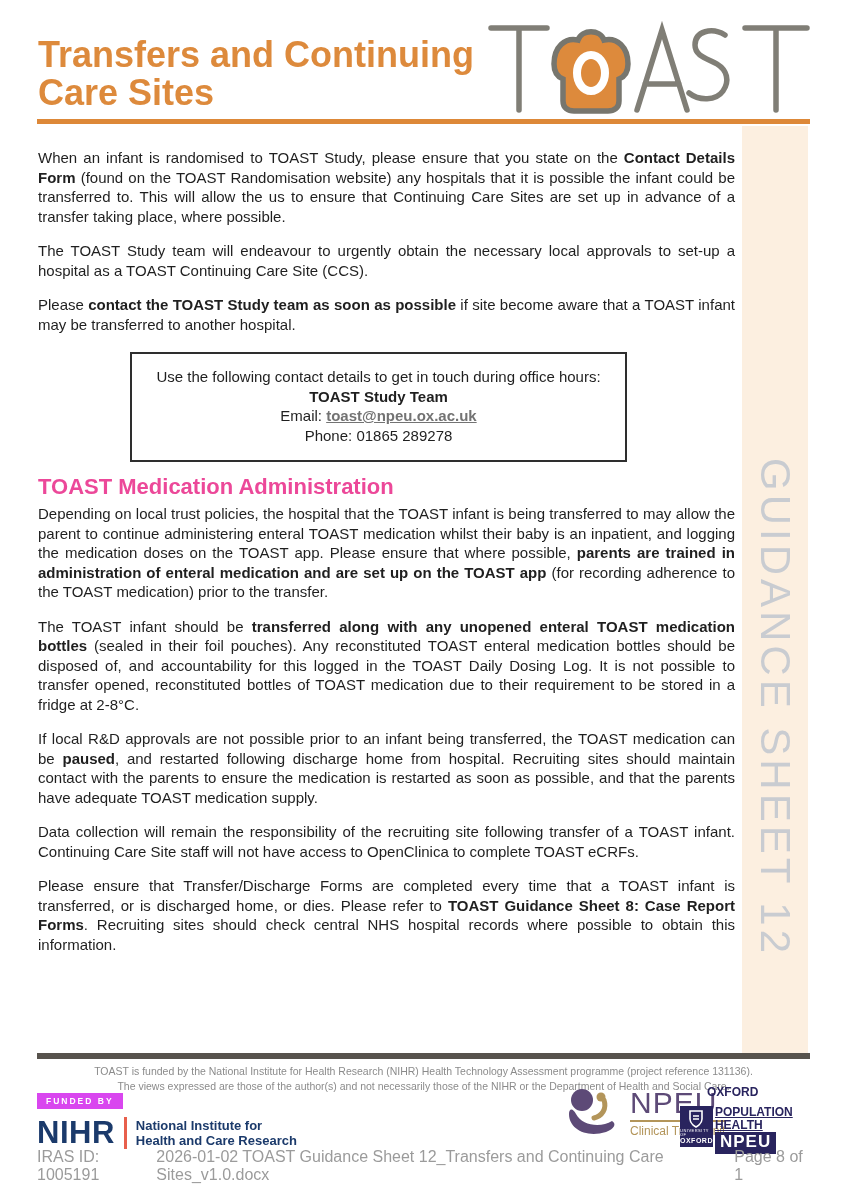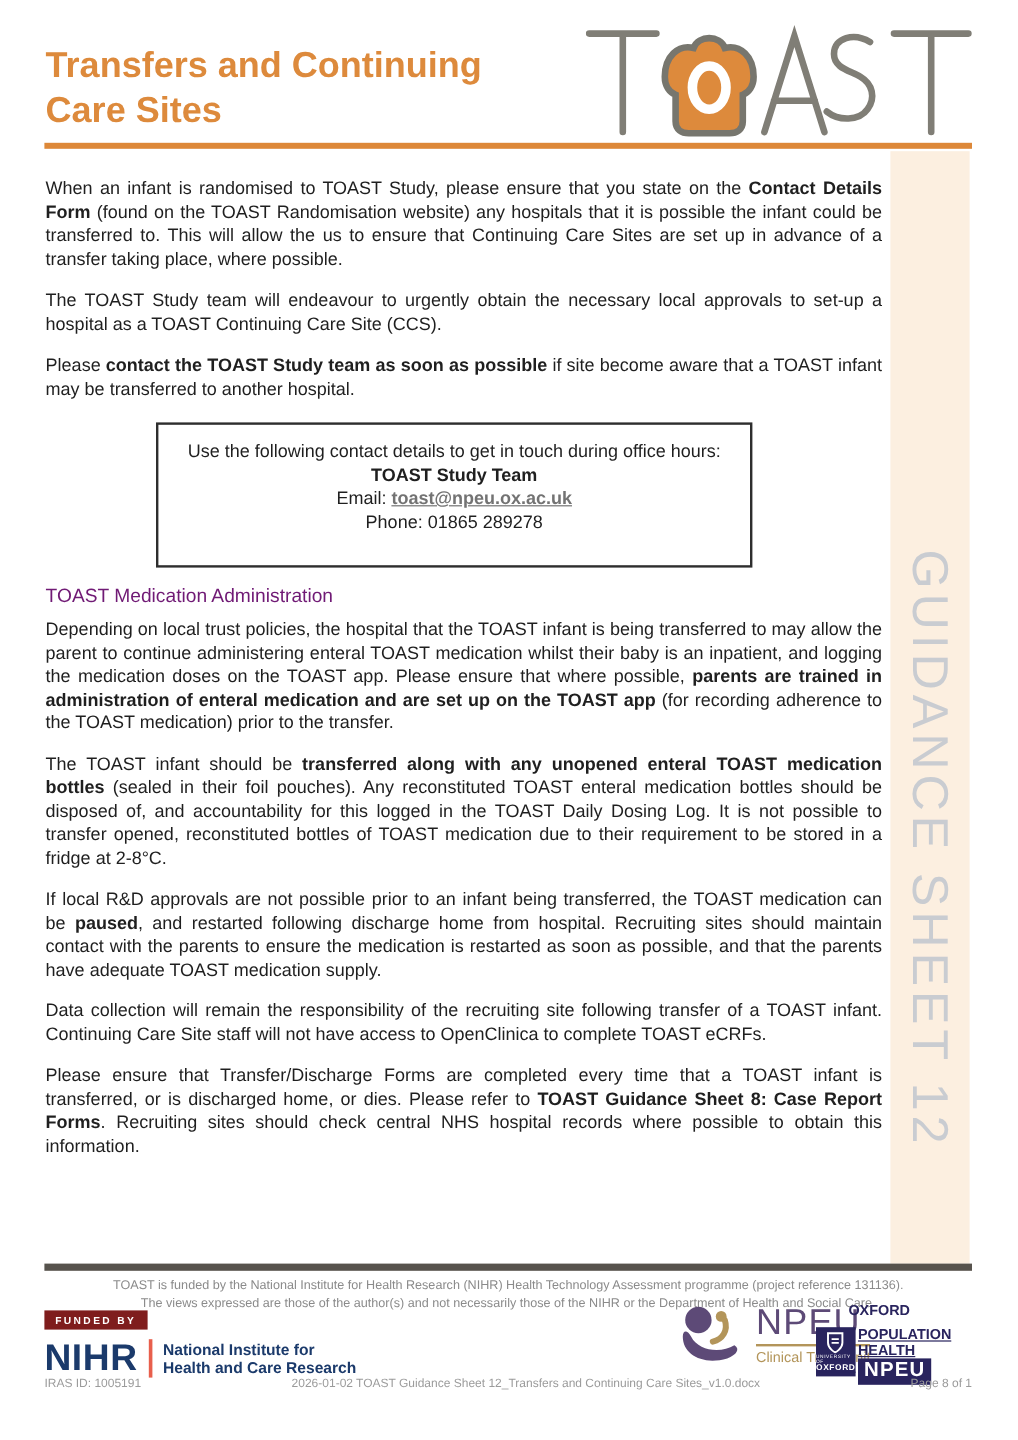--- a/index.html
+++ b/index.html
@@ -5,21 +5,21 @@
   * { margin:0; padding:0; box-sizing:border-box; }
   html,body { background:#ffffff; }
   .page {
     position:relative; width:848px; height:1200px; margin:0 auto;
     background:#ffffff; overflow:hidden;
     font-family:"Liberation Sans", sans-serif; color:#1f1f1f;
   }
   
   .title {
     position:absolute; left:38px; top:36px;
-    font-size:30px; font-weight:bold; line-height:38px; color:#dd8a3c;
+    font-size:36px; font-weight:bold; line-height:38px; color:#dd8a3c;
   }
   .logo { position:absolute; left:488px; top:20px; }
   .rule {
     position:absolute; left:37px; top:119px; width:773px; height:5px;
     background:#dd8838;
   }
   
   .band {
     position:absolute; left:742px; top:126px; width:66px; height:927px;
     background:#fcefe0;
@@ -30,44 +30,44 @@
     font-size:42px; color:#c9ccd1; letter-spacing:4px; white-space:nowrap;
   }
   
   .content {
     position:absolute; left:38px; top:148px; width:697px;
     font-size:15px; line-height:19.5px; text-align:justify;
   }
   .content p { margin:0 0 15px 0; }
   .b { font-weight:bold; }
   h2 {
-    font-size:16px; font-weight:normal; color:#701a75;
+    font-size:22px; font-weight:bold; color:#ec4899;
     margin:10px 0 4px 0; text-align:left; line-height:26px;
   }
   .contact-box {
     width:497px; margin:18px 0 12px 92px; border:2px solid #2e2e2e;
-    padding:13px 10px 26px 10px; text-align:center;
+    padding:13px 10px 15px 10px; text-align:center;
   }
   .contact-box .team { margin-top:15px; font-weight:bold; }
   .contact-box .row { margin:0; }
   a.email {
     color:#737373; font-weight:bold; text-decoration:underline; cursor:pointer;
   }
   
   .foot-bar {
     position:absolute; left:37px; top:1053px; width:773px; height:6px;
     background:#57534d;
   }
   .funding {
     position:absolute; left:37px; top:1064px; width:773px;
     text-align:center; font-size:10.5px; line-height:14.5px; color:#8b8b8b;
   }
   .nihr { position:absolute; left:37px; top:1090px; }
   .nihr-badge {
-    display:inline-block; background:#7f1d1d; color:#ffffff;
+    display:inline-block; background:#d946ef; color:#ffffff;
     font-size:8.5px; font-weight:bold; letter-spacing:2px;
     padding:3px 9px 3px 9px;
   }
   .nihr-row { display:flex; align-items:center; margin-top:6px; }
   .nihr-acronym { font-size:31px; font-weight:bold; color:#1b3a6b; letter-spacing:0.5px; }
   .nihr-div { width:3px; height:32px; background:#e85f4c; margin:0 9px 0 9px; }
   .nihr-name { font-size:13px; font-weight:bold; color:#1b3a6b; line-height:15.5px; }
   .npeu { position:absolute; left:566px; top:1087px; display:flex; align-items:flex-start; }
   .npeu-txt { margin-left:6px; }
   .npeu-acronym { font-size:30px; color:#5d4a77; letter-spacing:1px; line-height:32px; }
@@ -88,21 +88,21 @@
   .ox-crest-cap2 { font-size:7px; line-height:8px; font-weight:bold; letter-spacing:0.5px; }
   .ox-col { margin-left:2px; }
   .ox-pop, .ox-health { font-size:12px; font-weight:bold; line-height:12.5px; }
   .ox-npeu {
     background:#29245e; color:#ffffff; font-weight:bold; font-size:17px;
     padding:0 5px 2px 5px; margin-top:1px; display:inline-block; letter-spacing:1px;
   }
   .bottom-row {
     position:absolute; left:37px; top:1148px; width:773px;
     display:flex; justify-content:space-between; align-items:center;
-    font-size:10px; color:#9b9b9b;
+    font-size:16px; color:#9b9b9b;
   }
 </style>
 </head>
 <body>
 
 <div class="page">
 
   <div class="title">
     <div>Transfers and Continuing</div>
     <div>Care Sites</div>

